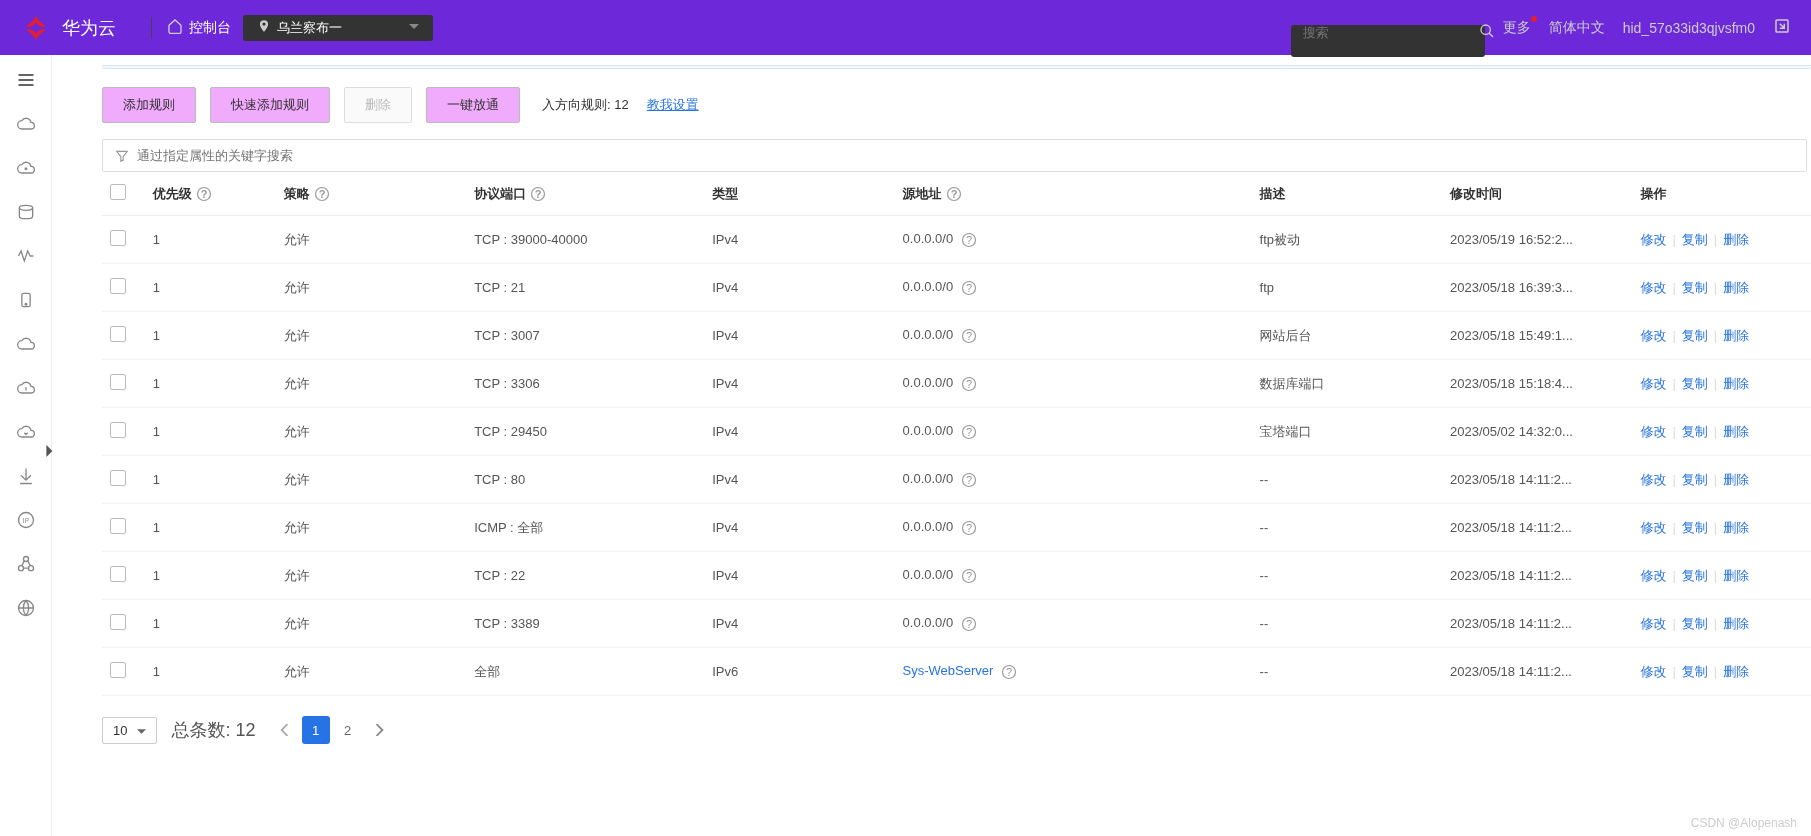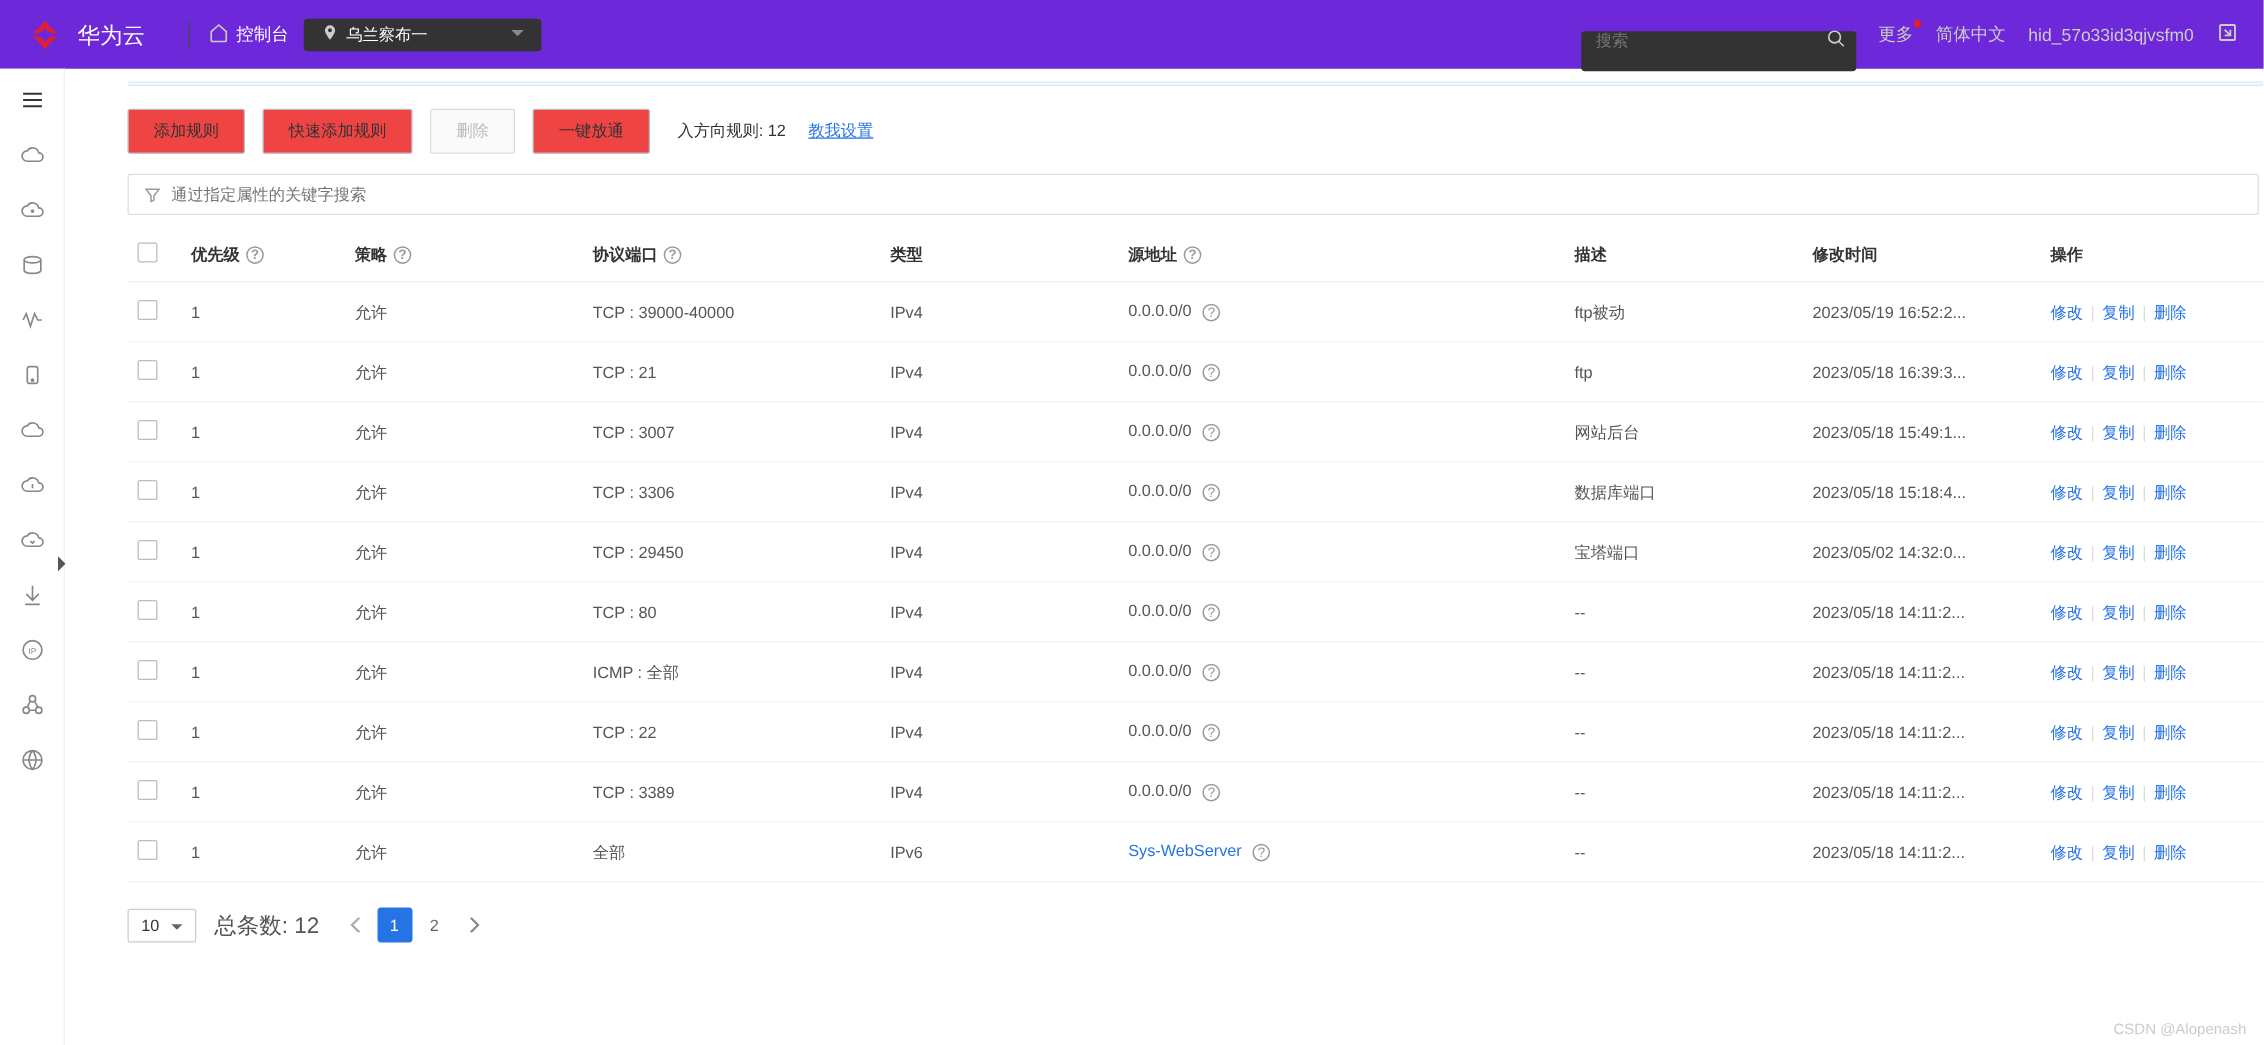--- a/index.html
+++ b/index.html
@@ -6,42 +6,42 @@
     body { font-family: "Microsoft YaHei", "PingFang SC", Arial, sans-serif; font-size: 13px; color: #333; background: #fff; overflow-x: hidden; }
     
     .top-bar { background: #6d28d9; height: 55px; display: flex; align-items: center; padding: 0 20px; color: #fff; }
     .logo-section { display: flex; align-items: center; gap: 10px; }
     .logo-icon { width: 32px; height: 32px; }
     .brand { font-size: 18px; font-weight: 500; margin-right: 20px; }
     .divider-v { width: 1px; height: 22px; background: #444; margin: 0 15px; }
     .console-link { display: flex; align-items: center; gap: 6px; color: #fff; font-size: 14px; }
     .region-select { display: flex; align-items: center; gap: 6px; margin-left: 12px; background:#333; padding:4px 14px; border-radius:3px; min-width:190px; justify-content:space-between; }
     .top-right { margin-left: auto; display:flex; align-items:center; gap:18px; color:#ccc; font-size:14px; }
-    .search-box { display:flex; align-items:center; background:#333; border-radius:3px; padding:0 8px 16px 12px; width:220px; height:32px;margin-top:26px; }
+    .search-box { display:flex; align-items:center; background:#333; border-radius:3px; padding:0 8px 16px 12px; width:194px; height:32px;margin-top:26px; }
     .search-box input { background:transparent; border:none; outline:none; color:#ccc; flex:1; font-size:13px; }
     .more-link { position:relative; }
     .red-dot { position:absolute; top:-3px; right:-6px; width:6px; height:6px; background:#e41f2b; border-radius:50%; }
     .top-icon { stroke:#ccc; fill:none; }
 
     .layout { display:flex; height: calc(100vh - 55px); }
     .side-nav { width:52px; background:#fff; border-right:1px solid #eee; display:flex; flex-direction:column; align-items:center; padding-top:14px; gap:22px; position:relative; }
     .side-nav .nav-item { width:22px; height:22px; display:flex; align-items:center; justify-content:center; color:#555; }
     .side-nav .nav-flyout { position:absolute; left:46px; top:390px; }
     .menu-icon svg { stroke:#333; }
 
     .content { flex:1; padding: 10px 0 20px 50px; overflow:auto; }
     .info-bar-edge { height:4px; background:transparent; border-top:1px solid #d7e6f5; border-bottom:1px solid #d7e6f5; margin:0 0 18px 0; border-radius:0 0 3px 3px; background:#f2f8fe; }
 
     .toolbar { display:flex; align-items:center; gap:14px; margin-bottom:16px; }
-    .btn { border:1px solid #bbb; background:#ef4444; padding:8px 20px; font-size:13px; border-radius:2px; cursor:pointer; color:#333; }
+    .btn { border:1px solid #bbb; background:#f0abfc; padding:8px 20px; font-size:13px; border-radius:2px; cursor:pointer; color:#333; }
     .btn.disabled { color:#bbb; border-color:#ddd; cursor:not-allowed; background:#fafafa; }
     .toolbar-text { color:#333; margin-left:8px; }
     .toolbar-link { color:#2673e5; cursor:pointer; margin-left:4px;text-decoration:underline; }
 
-    .filter-bar { border:1px solid #ddd; border-radius:2px; display:flex; align-items:center; padding:8px 12px; color:#888; margin-bottom:10px; width:calc(100% - 4px); }
+    .filter-bar { border:1px solid #ddd; border-radius:2px; display:flex; align-items:center; padding:8px 12px; color:#888; width:calc(100% - 4px); }
     .filter-bar .filter-icon { margin-right:8px; display:flex; }
     .filter-bar input { border:none; outline:none; flex:1; font-size:13px; color:#333; }
 
     table.rules { width:100%; border-collapse:collapse; }
     table.rules th { text-align:left; font-weight:600; font-size:13px; padding:12px 8px; color:#333; border-bottom:1px solid #eee; }
     table.rules th .help, table.rules td .help { display:inline-flex; vertical-align:middle; margin-left:4px; }
     table.rules td { padding:14px 8px; border-bottom:1px solid #f2f2f2; color:#555; font-size:13px; }
     .chk { width:16px; height:16px; border:1px solid #bbb; border-radius:2px; display:inline-block; background:#fff; cursor:pointer; }
     .row-actions a { color:#2673e5; cursor:pointer; }
     .row-actions .sep { color:#ddd; margin:0 6px; }

